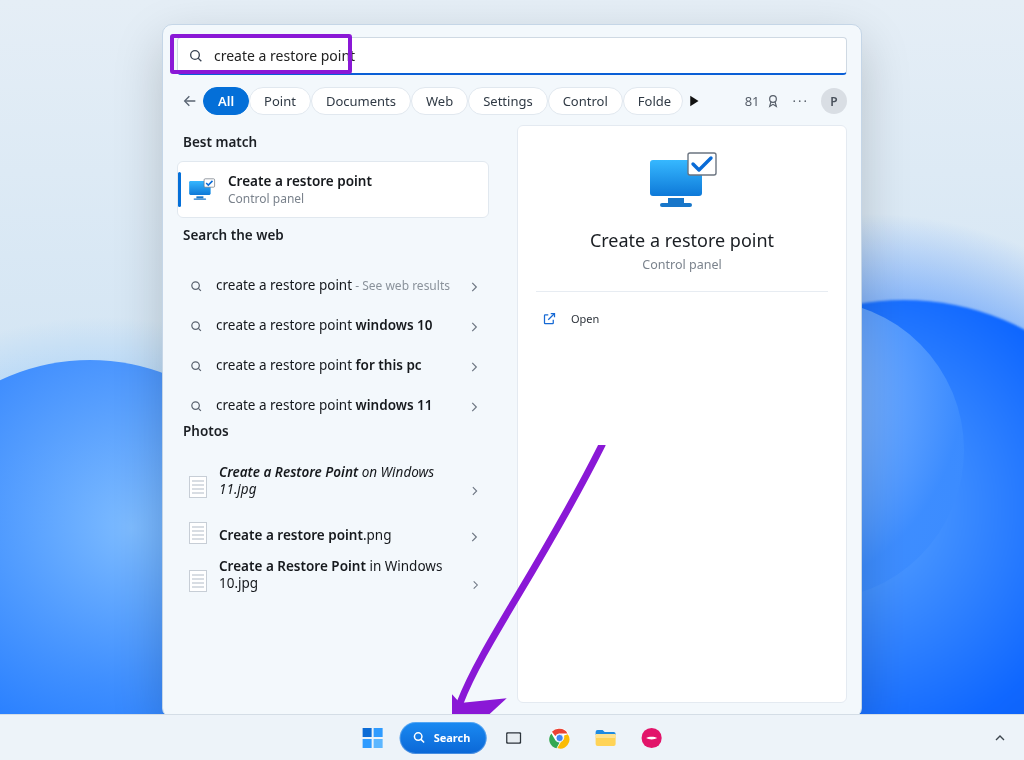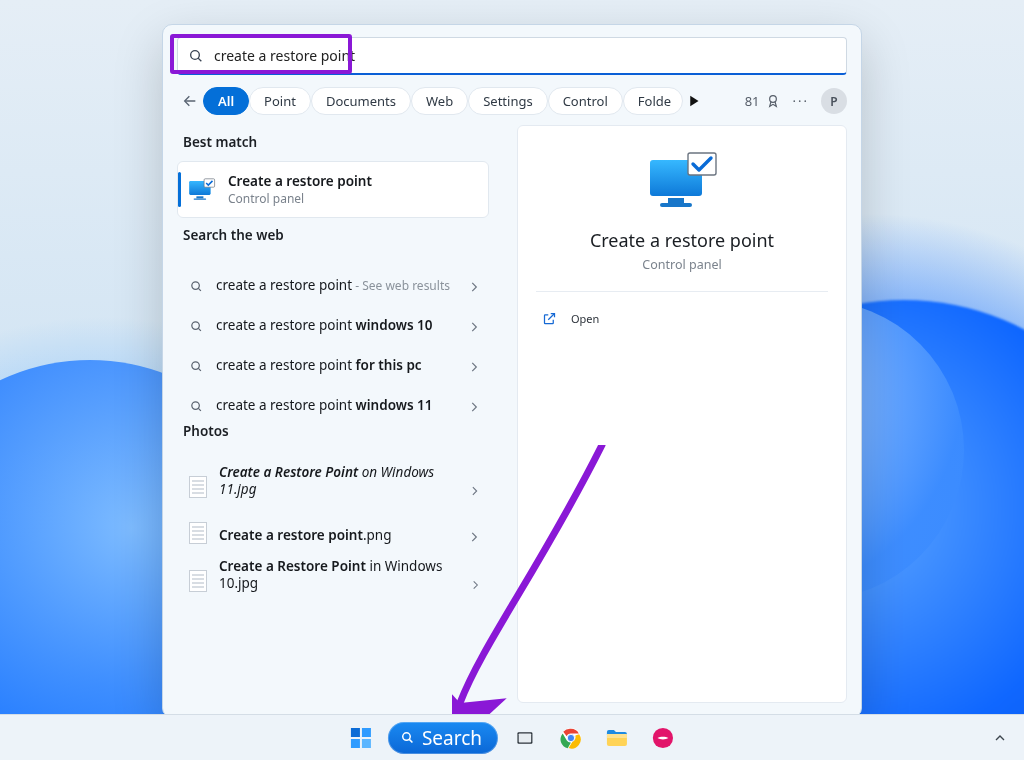--- a/index.html
+++ b/index.html
@@ -84,21 +84,21 @@
 
   
   .arrow { position:absolute; left:452px; top:445px; width:170px; height:270px; pointer-events:none; }
 
   
   .taskbar { position:absolute; left:0; right:0; bottom:0; height:46px; background:#edf3f9;
     border-top:1px solid #d4dde6; display:flex; align-items:center; }
   .task-center { position:absolute; left:50%; transform:translateX(-50%); display:flex; align-items:center; gap:8px; }
   .tb-btn { width:38px; height:38px; display:flex; align-items:center; justify-content:center; border-radius:6px; cursor:pointer; }
   .search-capsule { height:32px; padding:0 16px 0 12px; border-radius:16px; display:flex; align-items:center;
-    gap:7px; color:#fff; font-size:19px; font-weight:400; cursor:pointer;
+    gap:7px; color:#fff; font-size:11px; font-weight:700; cursor:pointer;
     background: linear-gradient(180deg, #1a8af2 0%, #0b67d6 100%); box-shadow: inset 0 0 0 1px rgba(255,255,255,.25); }
   .taskbar .chev-up { position:absolute; right:16px; color:#3c444d; width:16px; height:16px; cursor:pointer; }
 
   
   svg { display:block; }
 </style>
 </head>
 <body>
 
 <div class="wallpaper">

